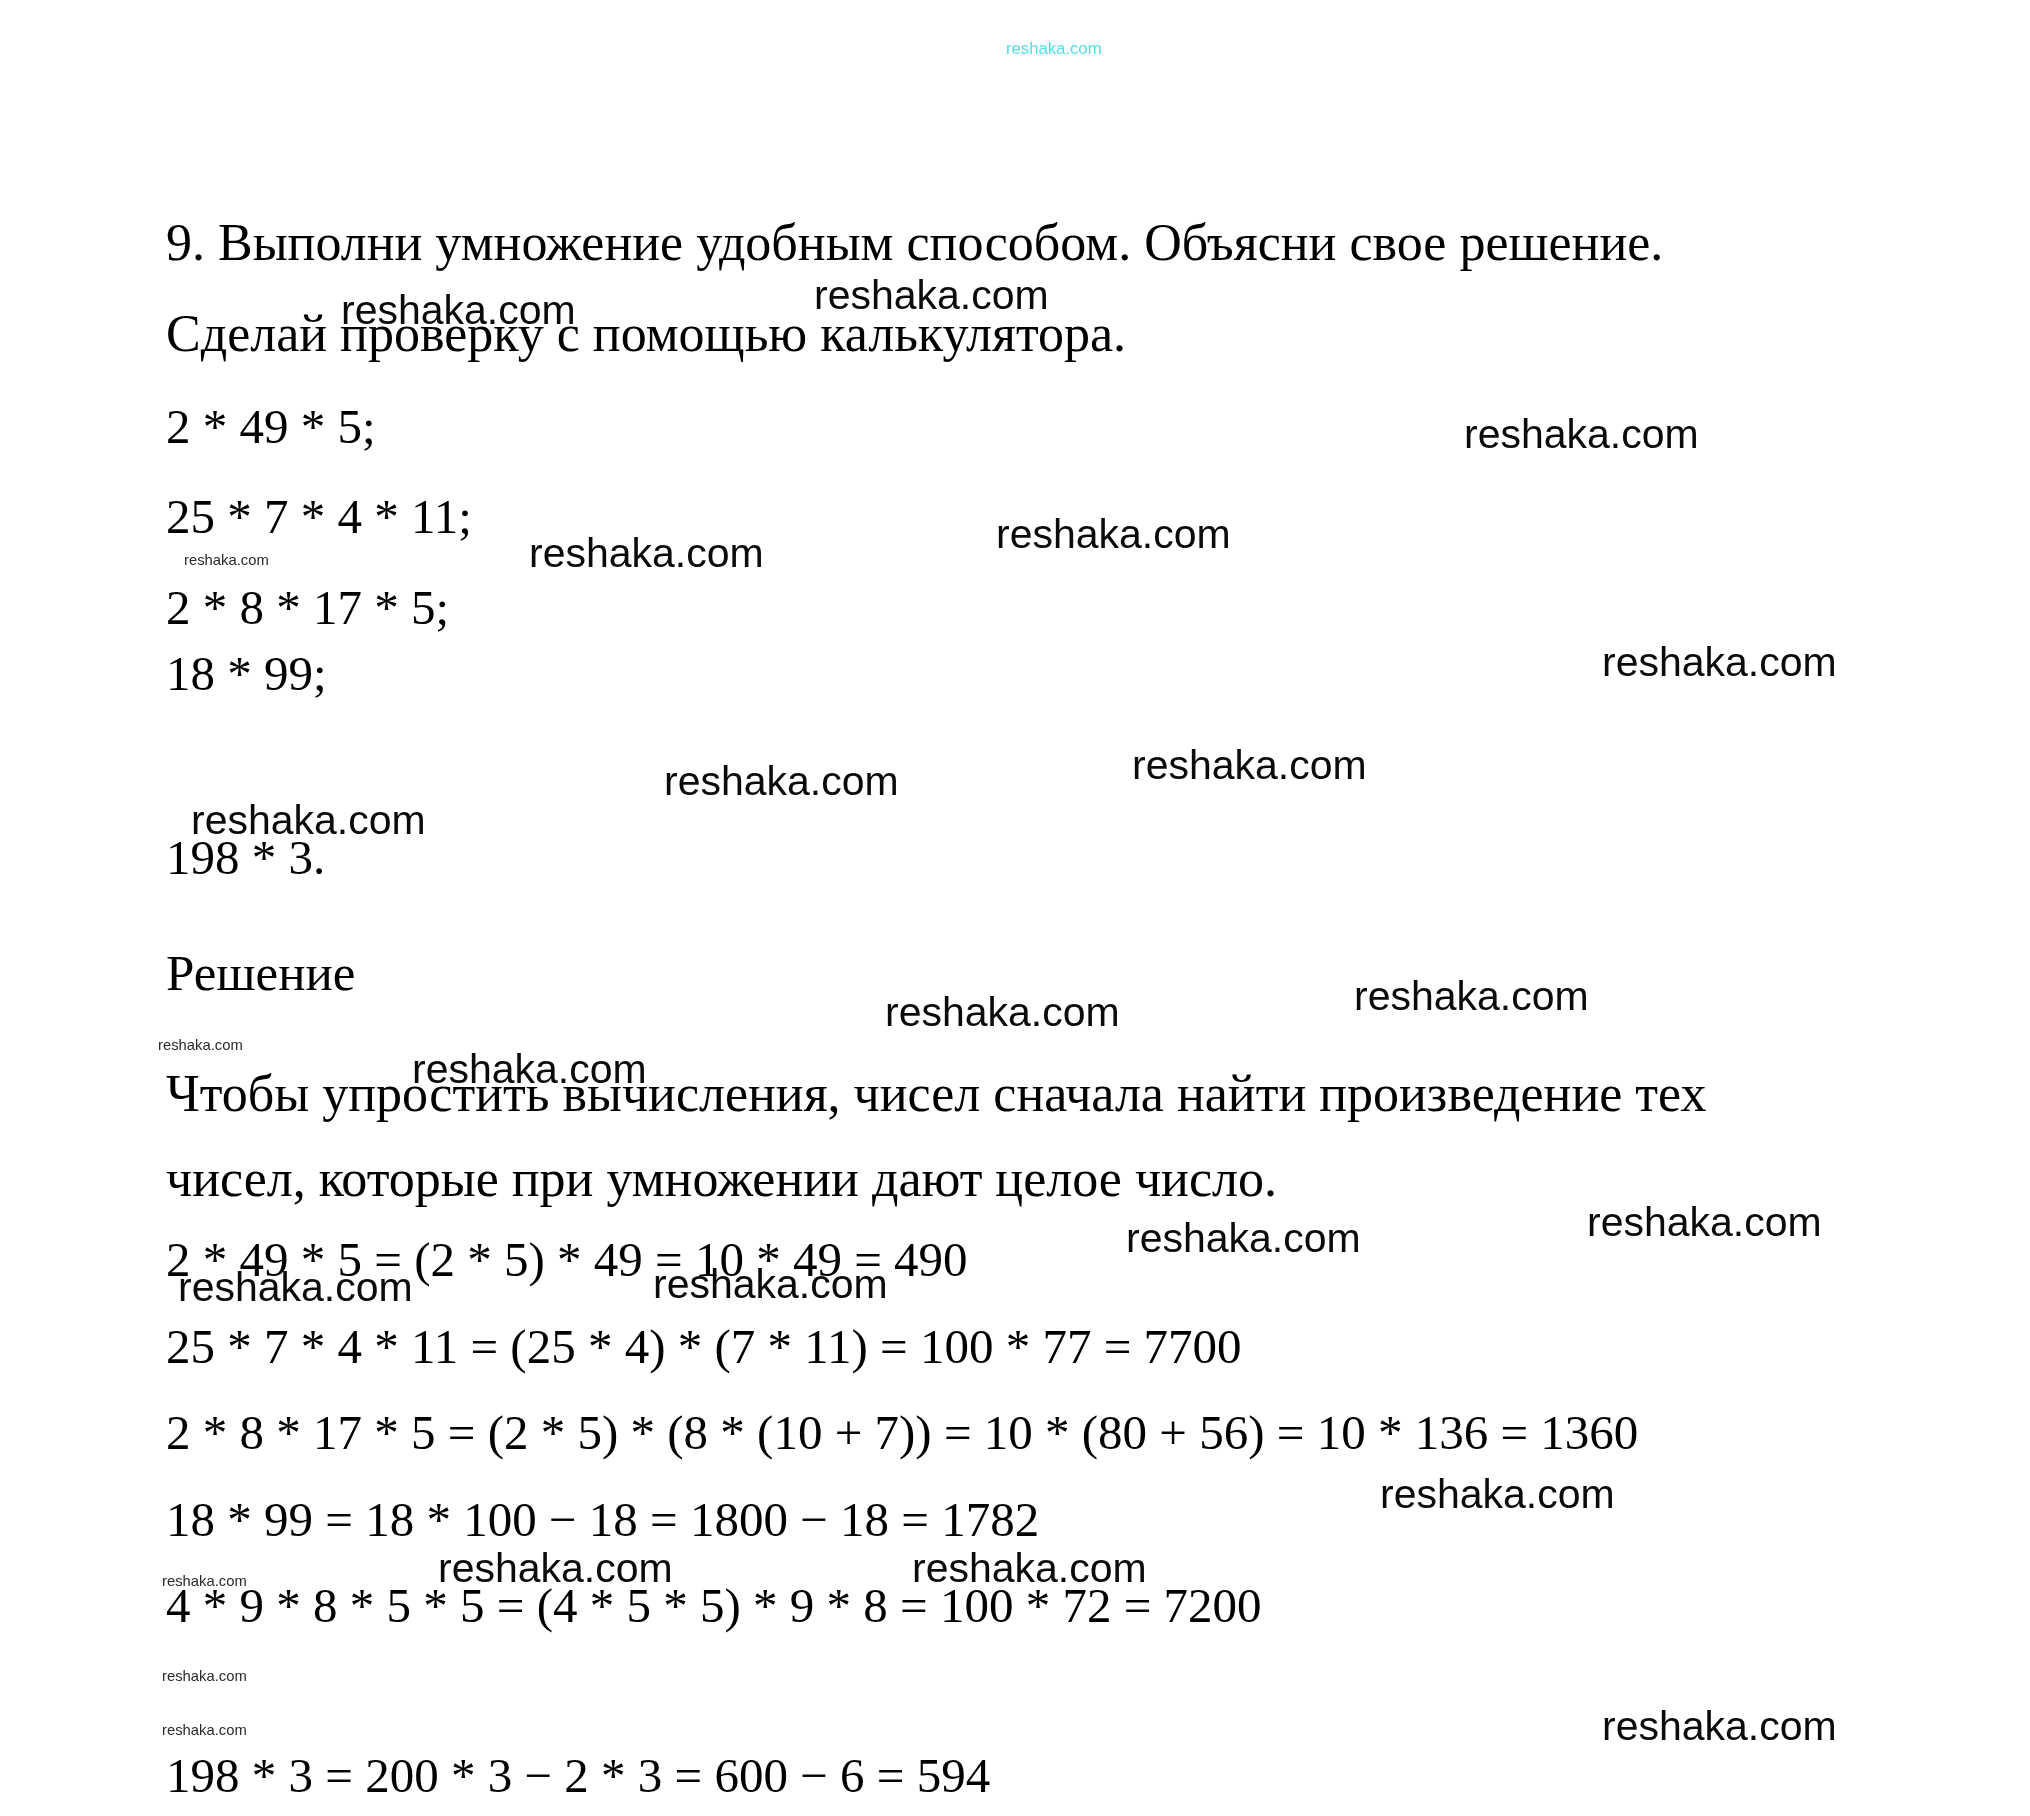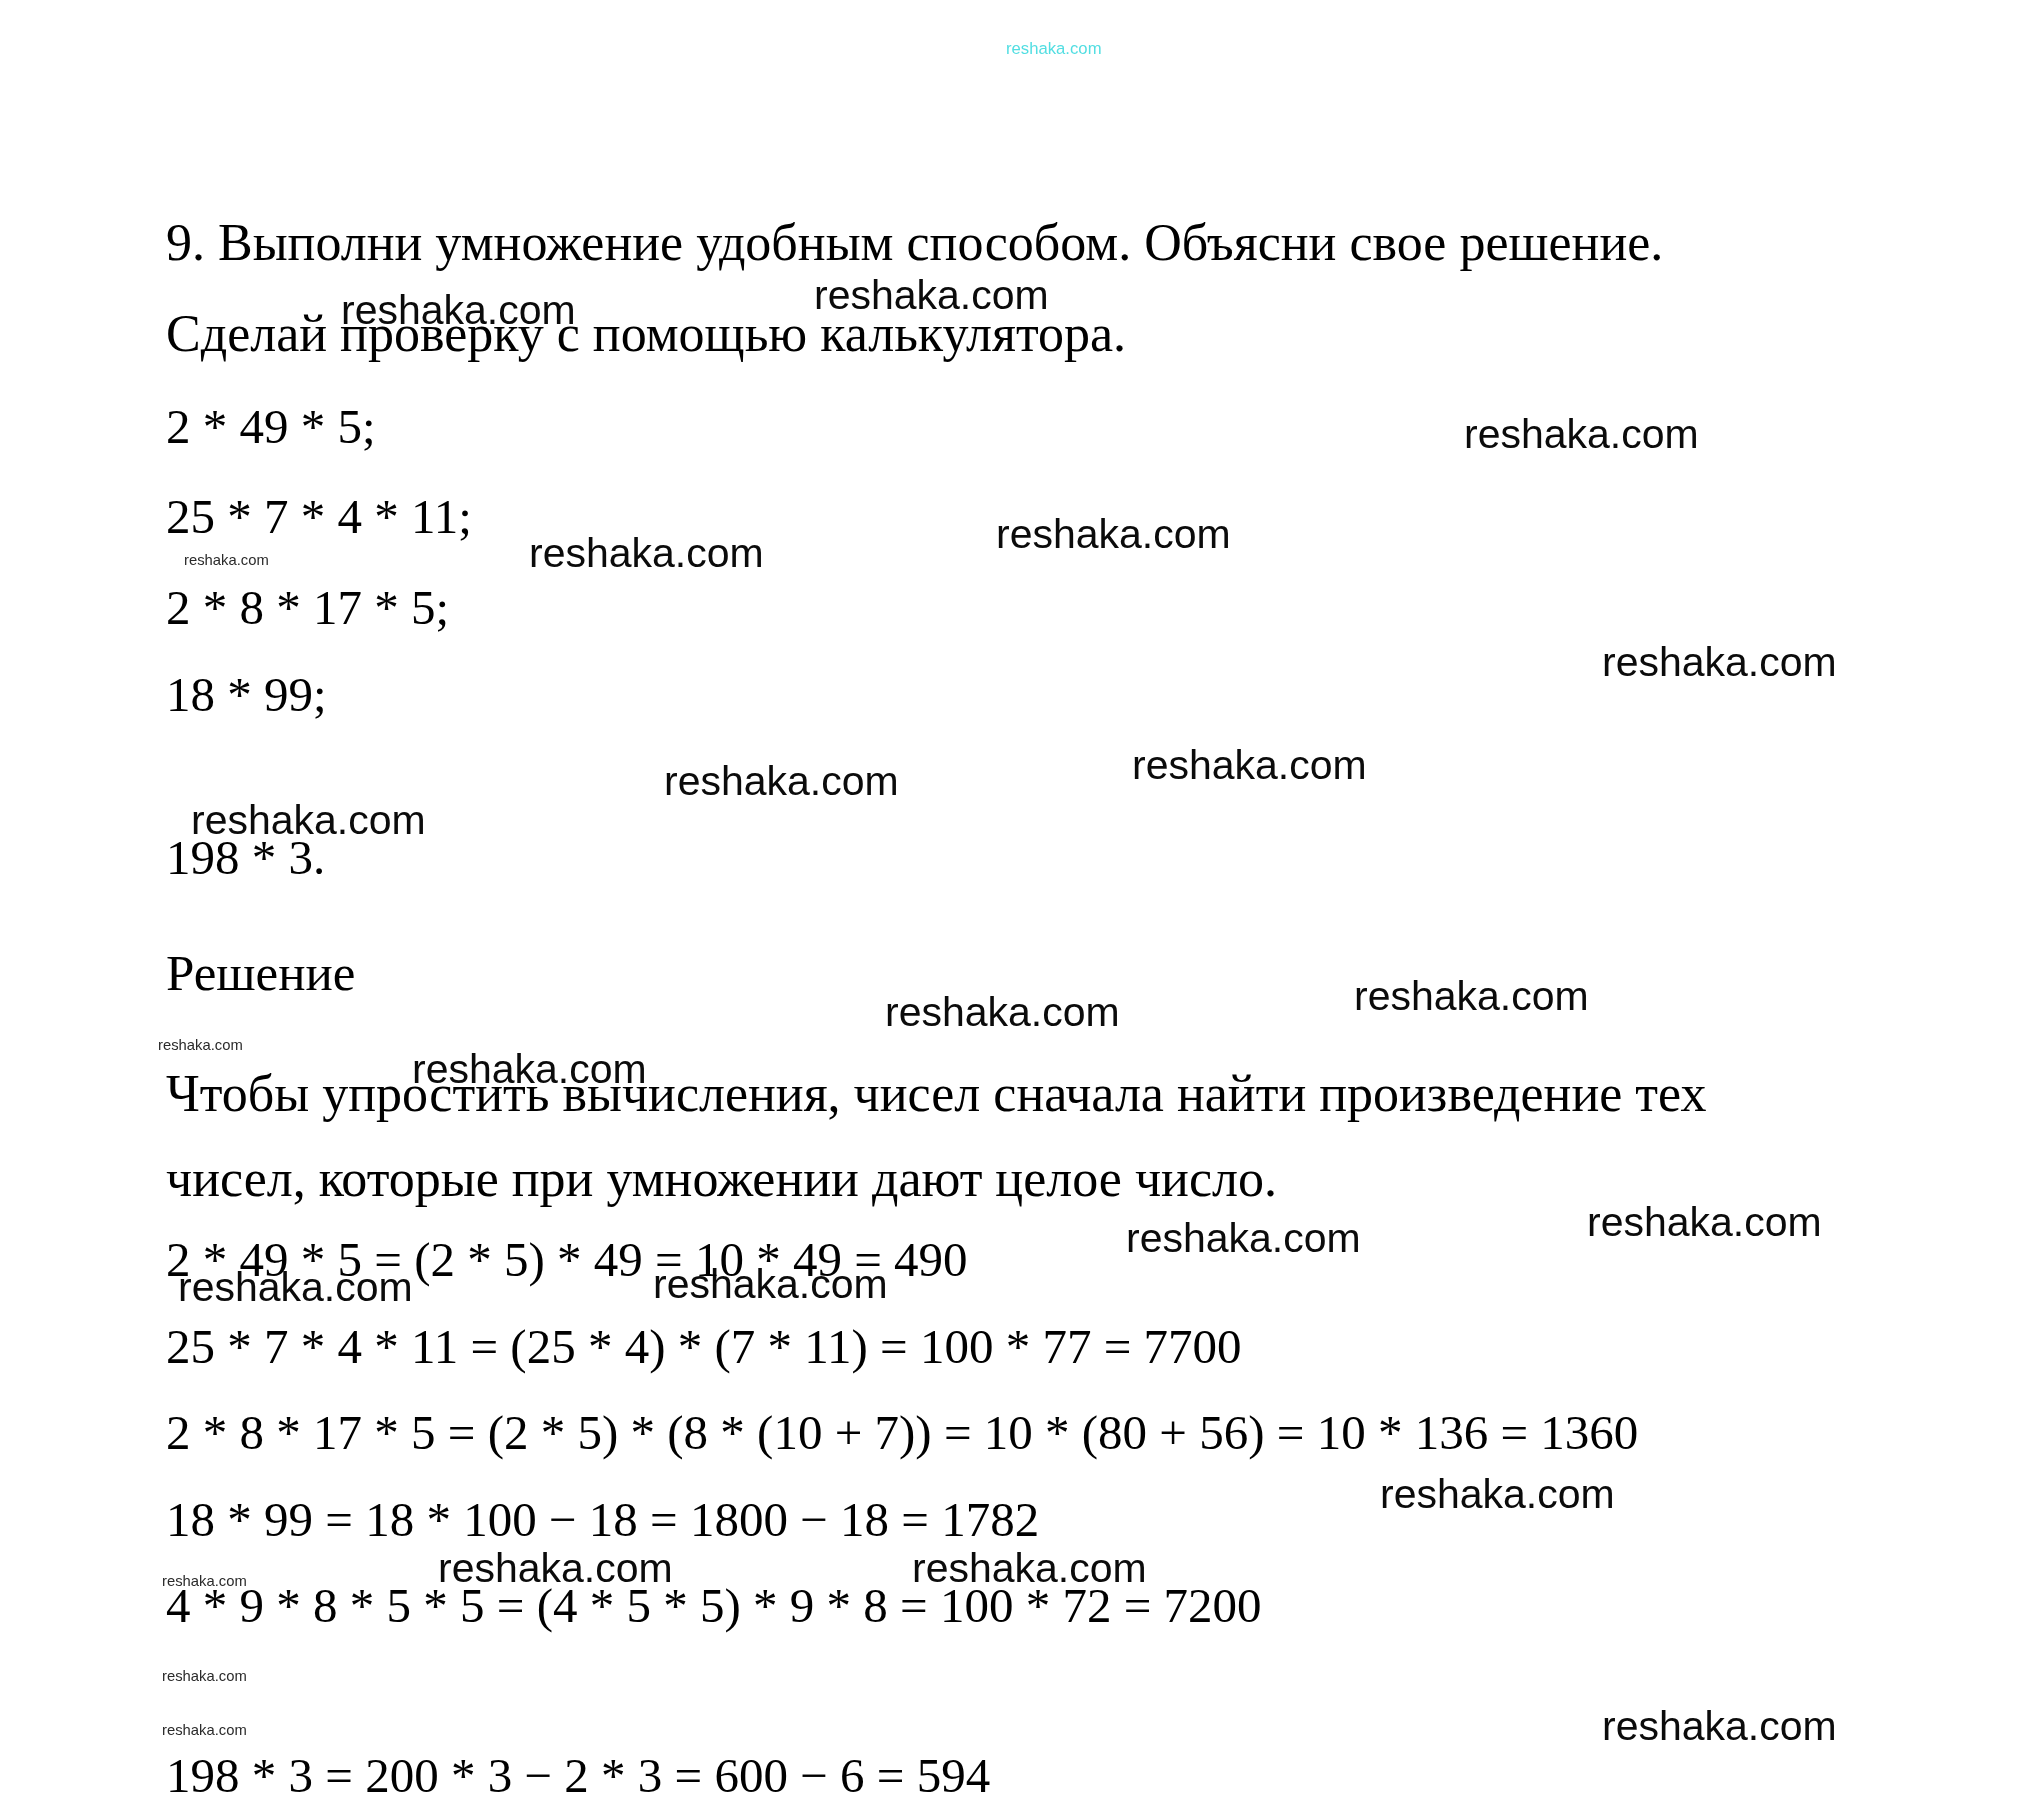--- a/index.html
+++ b/index.html
@@ -67,21 +67,21 @@
   <span class="wm tiny" style="left:126px;  top:1633px;">reshaka.com</span>
   <span class="wm" style="left:1566px; top:1670px;">reshaka.com</span>
   <span class="wm tiny" style="left:126px;  top:1687px;">reshaka.com</span>
 
   <div class="line title" style="top:177px;">9. Выполни умножение удобным способом. Объясни свое решение.</div>
   <div class="line title" style="top:268px;">Сделай проверку с помощью калькулятора.</div>
 
   <div class="line" style="top:363px;">2 * 49 * 5;</div>
   <div class="line" style="top:453px;">25 * 7 * 4 * 11;</div>
   <div class="line" style="top:544px;">2 * 8 * 17 * 5;</div>
-  <div class="line" style="top:631px;">18 * 99;</div>
+  <div class="line" style="top:610px;">18 * 99;</div>
   <div class="line" style="top:794px;">198 * 3.</div>
 
   <div class="line heading" style="top:908px;">Решение</div>
 
   <div class="line expl" style="top:1028px;">Чтобы упростить вычисления, чисел сначала найти произведение тех</div>
   <div class="line expl" style="top:1113px;">чисел, которые при умножении дают целое число.</div>
 
   <div class="line" style="top:1196px;">2 * 49 * 5 = (2 * 5) * 49 = 10 * 49 = 490</div>
   <div class="line" style="top:1283px;">25 * 7 * 4 * 11 = (25 * 4) * (7 * 11) = 100 * 77 = 7700</div>
   <div class="line" style="top:1369px;">2 * 8 * 17 * 5 = (2 * 5) * (8 * (10 + 7)) = 10 * (80 + 56) = 10 * 136 = 1360</div>

